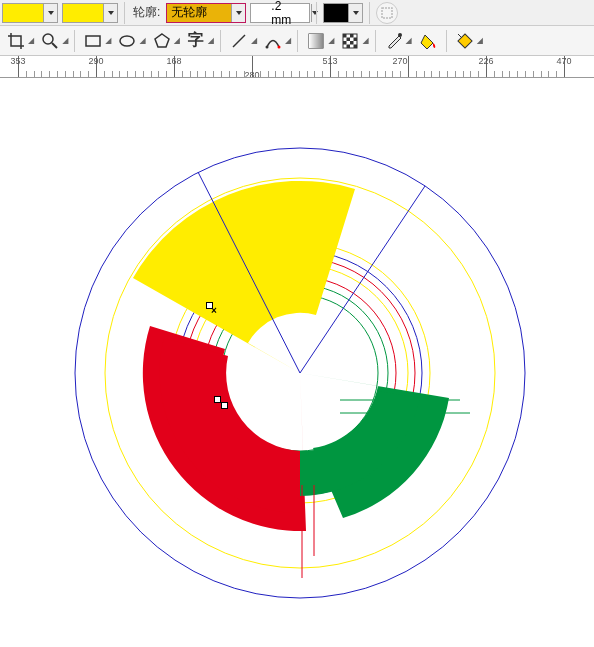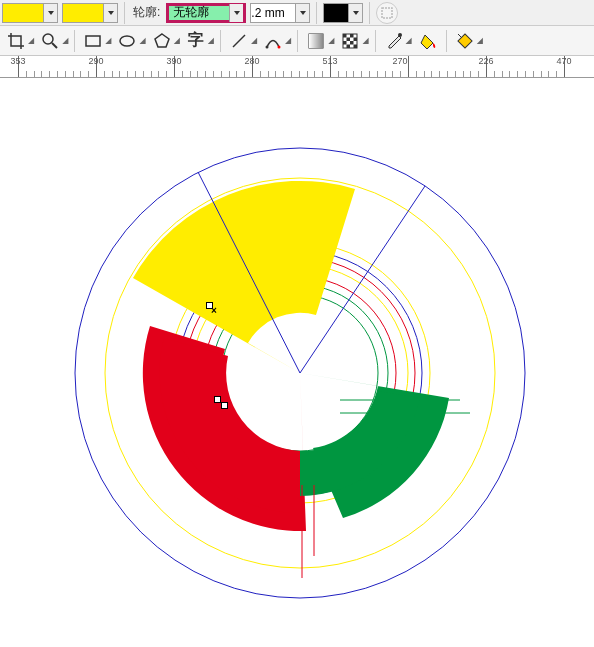--- a/index.html
+++ b/index.html
@@ -36,28 +36,28 @@
     background: #eee;
     display:flex; align-items:center; justify-content:center;
   }
   .drop-arrow {
     width:0;height:0;border-left:3px solid transparent;border-right:3px solid transparent;border-top:4px solid #333;
   }
   .divider { width:1px; height:22px; background:#c8c8c8; margin:0 2px; }
   .lbl { color:#333; padding:0 2px; }
   .outline-select {
     display:flex; align-items:center;
-    border:3px solid #be185d; height:20px; background:#86efac; width:80px;
+    border:1px solid #be185d; height:20px; background:#eab308; width:80px;
   }
   .outline-select span { flex:1; padding:0 4px; }
   .width-select {
     display:flex; align-items:center;
     border:1px solid #a0a0a0; height:20px; background:#fff; width:60px;
   }
-  .width-select span { flex:1; padding:0 0; }
+  .width-select span { flex:1; padding:0 20px; }
   .tool-btn-round {
     width:22px;height:22px;border:1px solid #ccc;border-radius:11px;
     background:#f5f5f5;display:flex;align-items:center;justify-content:center;
   }
 
   .toolbar {
     height: 30px;
     background: #f5f5f5;
     border-bottom: 1px solid #c8c8c8;
     display:flex; align-items:center; padding:0 4px; gap:4px;
@@ -276,32 +276,32 @@
     <div class="minor" style="left: 103.8px;"></div>
     <div class="minor" style="left: 111.6px;"></div>
     <div class="minor" style="left: 119.4px;"></div>
     <div class="minor" style="left: 127.2px;"></div>
     <div class="minor" style="left: 135px;"></div>
     <div class="minor" style="left: 142.8px;"></div>
     <div class="minor" style="left: 150.6px;"></div>
     <div class="minor" style="left: 158.4px;"></div>
     <div class="minor" style="left: 166.2px;"></div>
     <div class="major" style="left: 174px;"></div>
-    <div class="num" style="left: 174px;">390</div>
+    <div class="num" style="left: 174px;">168</div>
     <div class="minor" style="left: 181.8px;"></div>
     <div class="minor" style="left: 189.6px;"></div>
     <div class="minor" style="left: 197.4px;"></div>
     <div class="minor" style="left: 205.2px;"></div>
     <div class="minor" style="left: 213px;"></div>
     <div class="minor" style="left: 220.8px;"></div>
     <div class="minor" style="left: 228.6px;"></div>
     <div class="minor" style="left: 236.4px;"></div>
     <div class="minor" style="left: 244.2px;"></div>
     <div class="major" style="left: 252px;"></div>
-    <div class="num" style="left: 252px;">280</div>
+    <div class="num" style="left: 252px; margin-top: 14px;">280</div>
     <div class="minor" style="left: 259.8px;"></div>
     <div class="minor" style="left: 267.6px;"></div>
     <div class="minor" style="left: 275.4px;"></div>
     <div class="minor" style="left: 283.2px;"></div>
     <div class="minor" style="left: 291px;"></div>
     <div class="minor" style="left: 298.8px;"></div>
     <div class="minor" style="left: 306.6px;"></div>
     <div class="minor" style="left: 314.4px;"></div>
     <div class="minor" style="left: 322.2px;"></div>
     <div class="major" style="left: 330px;"></div>

